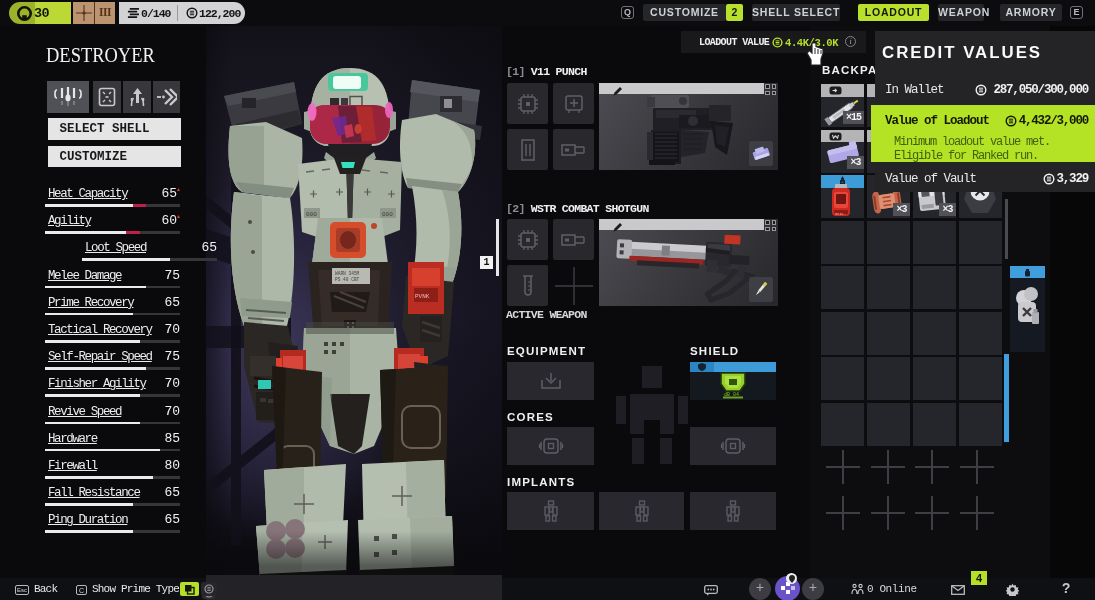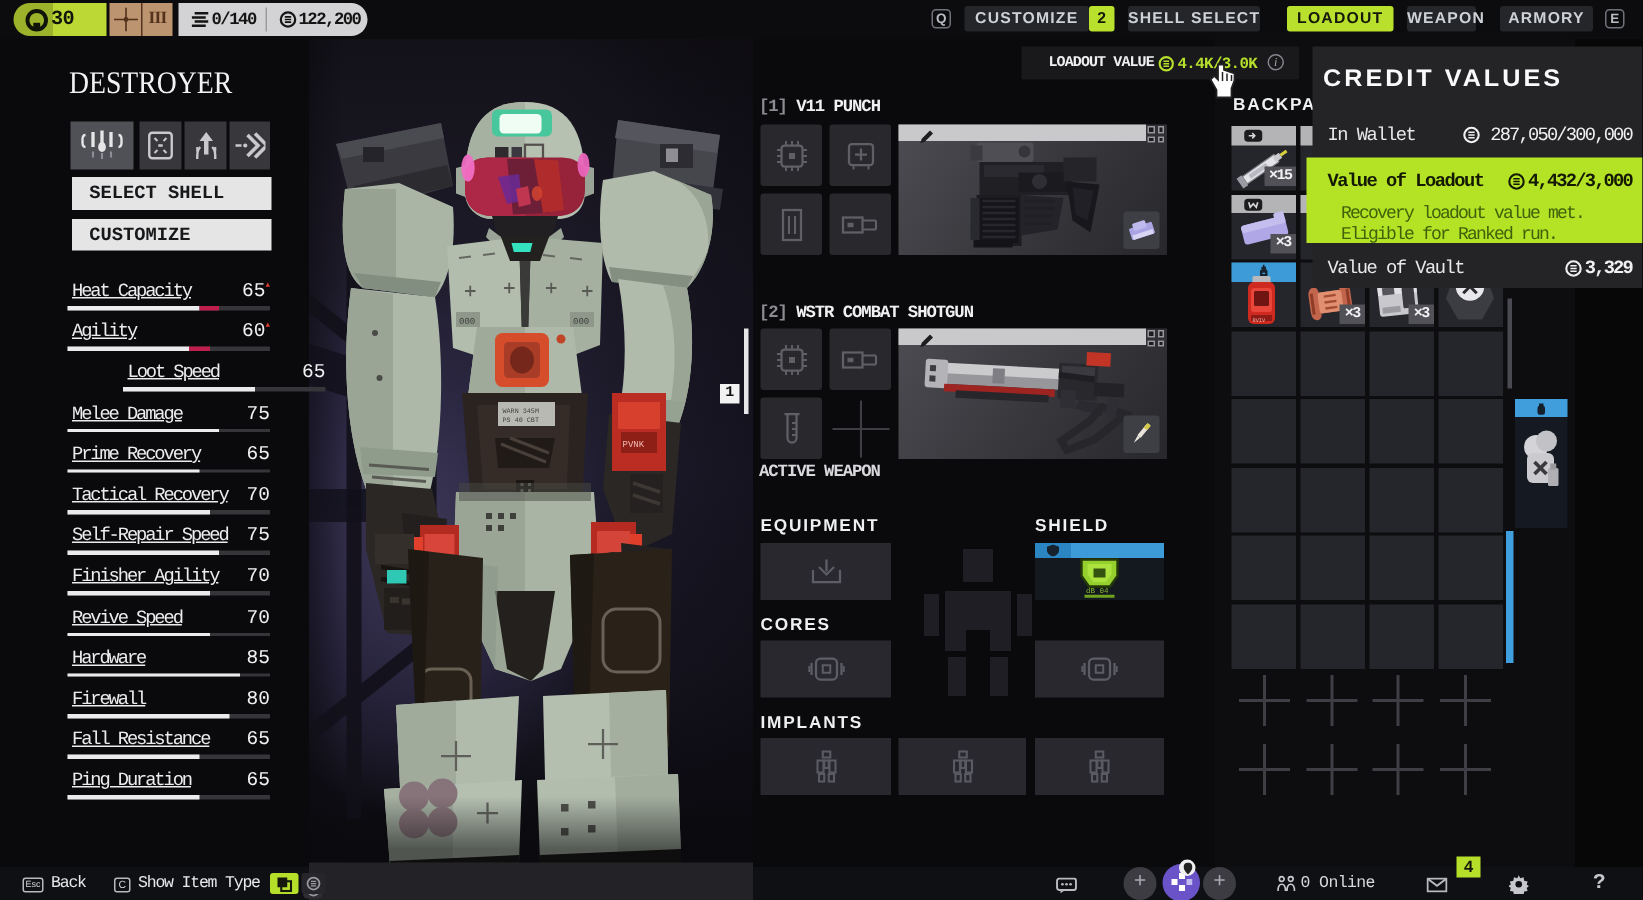--- a/index.html
+++ b/index.html
@@ -780,49 +780,49 @@
     <path d="M11 6v6M14 7v5M17 8v4" stroke="#222" stroke-width="1"></path>
   </svg>
 
   <div id="popup">
     <div class="abs sans" style="left:7px;top:13px;font-size:16px;font-weight:bold;letter-spacing:1.9px;color:#fafafa;transform:scaleX(1.05);transform-origin:left;">CREDIT VALUES</div>
     <div class="abs mono" style="left:10px;top:52px;font-size:12.5px;color:#e8e8ea;letter-spacing:-1px;">In Wallet</div>
     <svg class="abs" style="right:108px;top:53px;" width="12" height="12" viewBox="0 0 12 12">
         <circle cx="6" cy="6" r="4.8" fill="none" stroke="#f0f0f2" stroke-width="1.4"></circle>
         <path d="M3.9 4.2h4.2M3.9 6h4.2M3.9 7.8h4.2" stroke="#f0f0f2" stroke-width="1"></path>
       </svg>
-    <div class="abs mono" style="right:7px;top:52px;font-size:12.5px;font-weight:normal;color:#f0f0f2;letter-spacing:-1.2px;">287,050/300,000</div>
+    <div class="abs mono" style="right:7px;top:52px;font-size:12.5px;font-weight:bold;color:#f0f0f2;letter-spacing:-1.2px;">287,050/300,000</div>
     <div class="abs" style="left:-4px;top:74px;width:224px;height:57px;background:#b3e324;"></div>
     <div class="abs mono" style="left:10px;top:83px;font-size:12.5px;font-weight:bold;color:#141904;letter-spacing:-1px;">Value of Loadout</div>
     <svg class="abs" style="right:78px;top:84px;" width="12" height="12" viewBox="0 0 12 12">
         <circle cx="6" cy="6" r="4.8" fill="none" stroke="#141904" stroke-width="1.4"></circle>
         <path d="M3.9 4.2h4.2M3.9 6h4.2M3.9 7.8h4.2" stroke="#141904" stroke-width="1"></path>
       </svg>
     <div class="abs mono" style="right:7px;top:83px;font-size:12.5px;font-weight:bold;color:#141904;letter-spacing:-1.2px;margin-left:40px;">4,432/3,000</div>
-    <div class="abs mono" style="left:19px;top:104px;font-size:12px;color:#41610c;letter-spacing:-1.2px;">Recovery loadout value met.</div>
+    <div class="abs mono" style="left:19px;top:104px;font-size:12px;color:#41610c;letter-spacing:-1.2px;">Minimum loadout value met.</div>
     <div class="abs mono" style="left:19px;top:118px;font-size:12px;color:#41610c;letter-spacing:-1.2px;">Eligible for Ranked run.</div>
     <div class="abs mono" style="left:10px;top:141px;font-size:12.5px;color:#e8e8ea;letter-spacing:-1px;">Value of Vault</div>
     <svg class="abs" style="right:40px;top:142px;" width="12" height="12" viewBox="0 0 12 12">
         <circle cx="6" cy="6" r="4.8" fill="none" stroke="#f0f0f2" stroke-width="1.4"></circle>
         <path d="M3.9 4.2h4.2M3.9 6h4.2M3.9 7.8h4.2" stroke="#f0f0f2" stroke-width="1"></path>
       </svg>
     <div class="abs mono" style="right:7px;top:141px;font-size:12.5px;font-weight:bold;color:#f0f0f2;letter-spacing:-1.2px;">3,329</div>
   </div>
 
   <div id="botbar">
     <div class="abs" style="left:206px;top:0;width:296px;height:22px;background:#232327;"></div>
     <div class="abs" style="left:202px;top:8px;width:13px;height:13px;background:#2e2e34;border-radius:3px;"></div>
     <svg class="abs" style="left:204px;top:10px;" width="10" height="10" viewBox="0 0 12 12">
         <circle cx="6" cy="6" r="4.8" fill="none" stroke="#9a9aa2" stroke-width="1.4"></circle>
         <path d="M3.9 4.2h4.2M3.9 6h4.2M3.9 7.8h4.2" stroke="#9a9aa2" stroke-width="1"></path>
       </svg>
     <div class="keybadge" style="left:15px;top:7px;width:14px;height:10px;line-height:9px;font-size:6px;">Esc</div>
     <div class="abs mono" style="left:34px;top:5px;font-size:11px;color:#e8e8ea;letter-spacing:-0.8px;">Back</div>
     <div class="keybadge" style="left:76px;top:7px;width:11px;height:10px;line-height:9px;font-size:7px;">C</div>
-    <div class="abs mono" style="left:92px;top:5px;font-size:11px;color:#e8e8ea;letter-spacing:-0.8px;">Show Item Type</div>
+    <div class="abs mono" style="left:92px;top:5px;font-size:11px;color:#e8e8ea;letter-spacing:-0.8px;">Show Prime Type</div>
     <div class="abs" style="left:180px;top:4px;width:19px;height:14px;background:#b6df2a;border-radius:2px;"></div>
     <svg class="abs" style="left:184px;top:6px;" width="11" height="11" viewBox="0 0 11 11">
         <rect x="1" y="1" width="6.5" height="6.5" fill="#15180a"></rect>
         <rect x="3.5" y="3.5" width="6.5" height="6.5" fill="none" stroke="#15180a" stroke-width="1.4"></rect>
       </svg>
     <div class="abs" style="left:201px;top:4px;width:16px;height:14px;background:#26262b;border-radius:2px;"></div>
     <svg class="abs" style="left:204px;top:6px;" width="10" height="10" viewBox="0 0 12 12">
         <circle cx="6" cy="6" r="4.8" fill="none" stroke="#9a9aa2" stroke-width="1.4"></circle>
         <path d="M3.9 4.2h4.2M3.9 6h4.2M3.9 7.8h4.2" stroke="#9a9aa2" stroke-width="1"></path>
       </svg>

